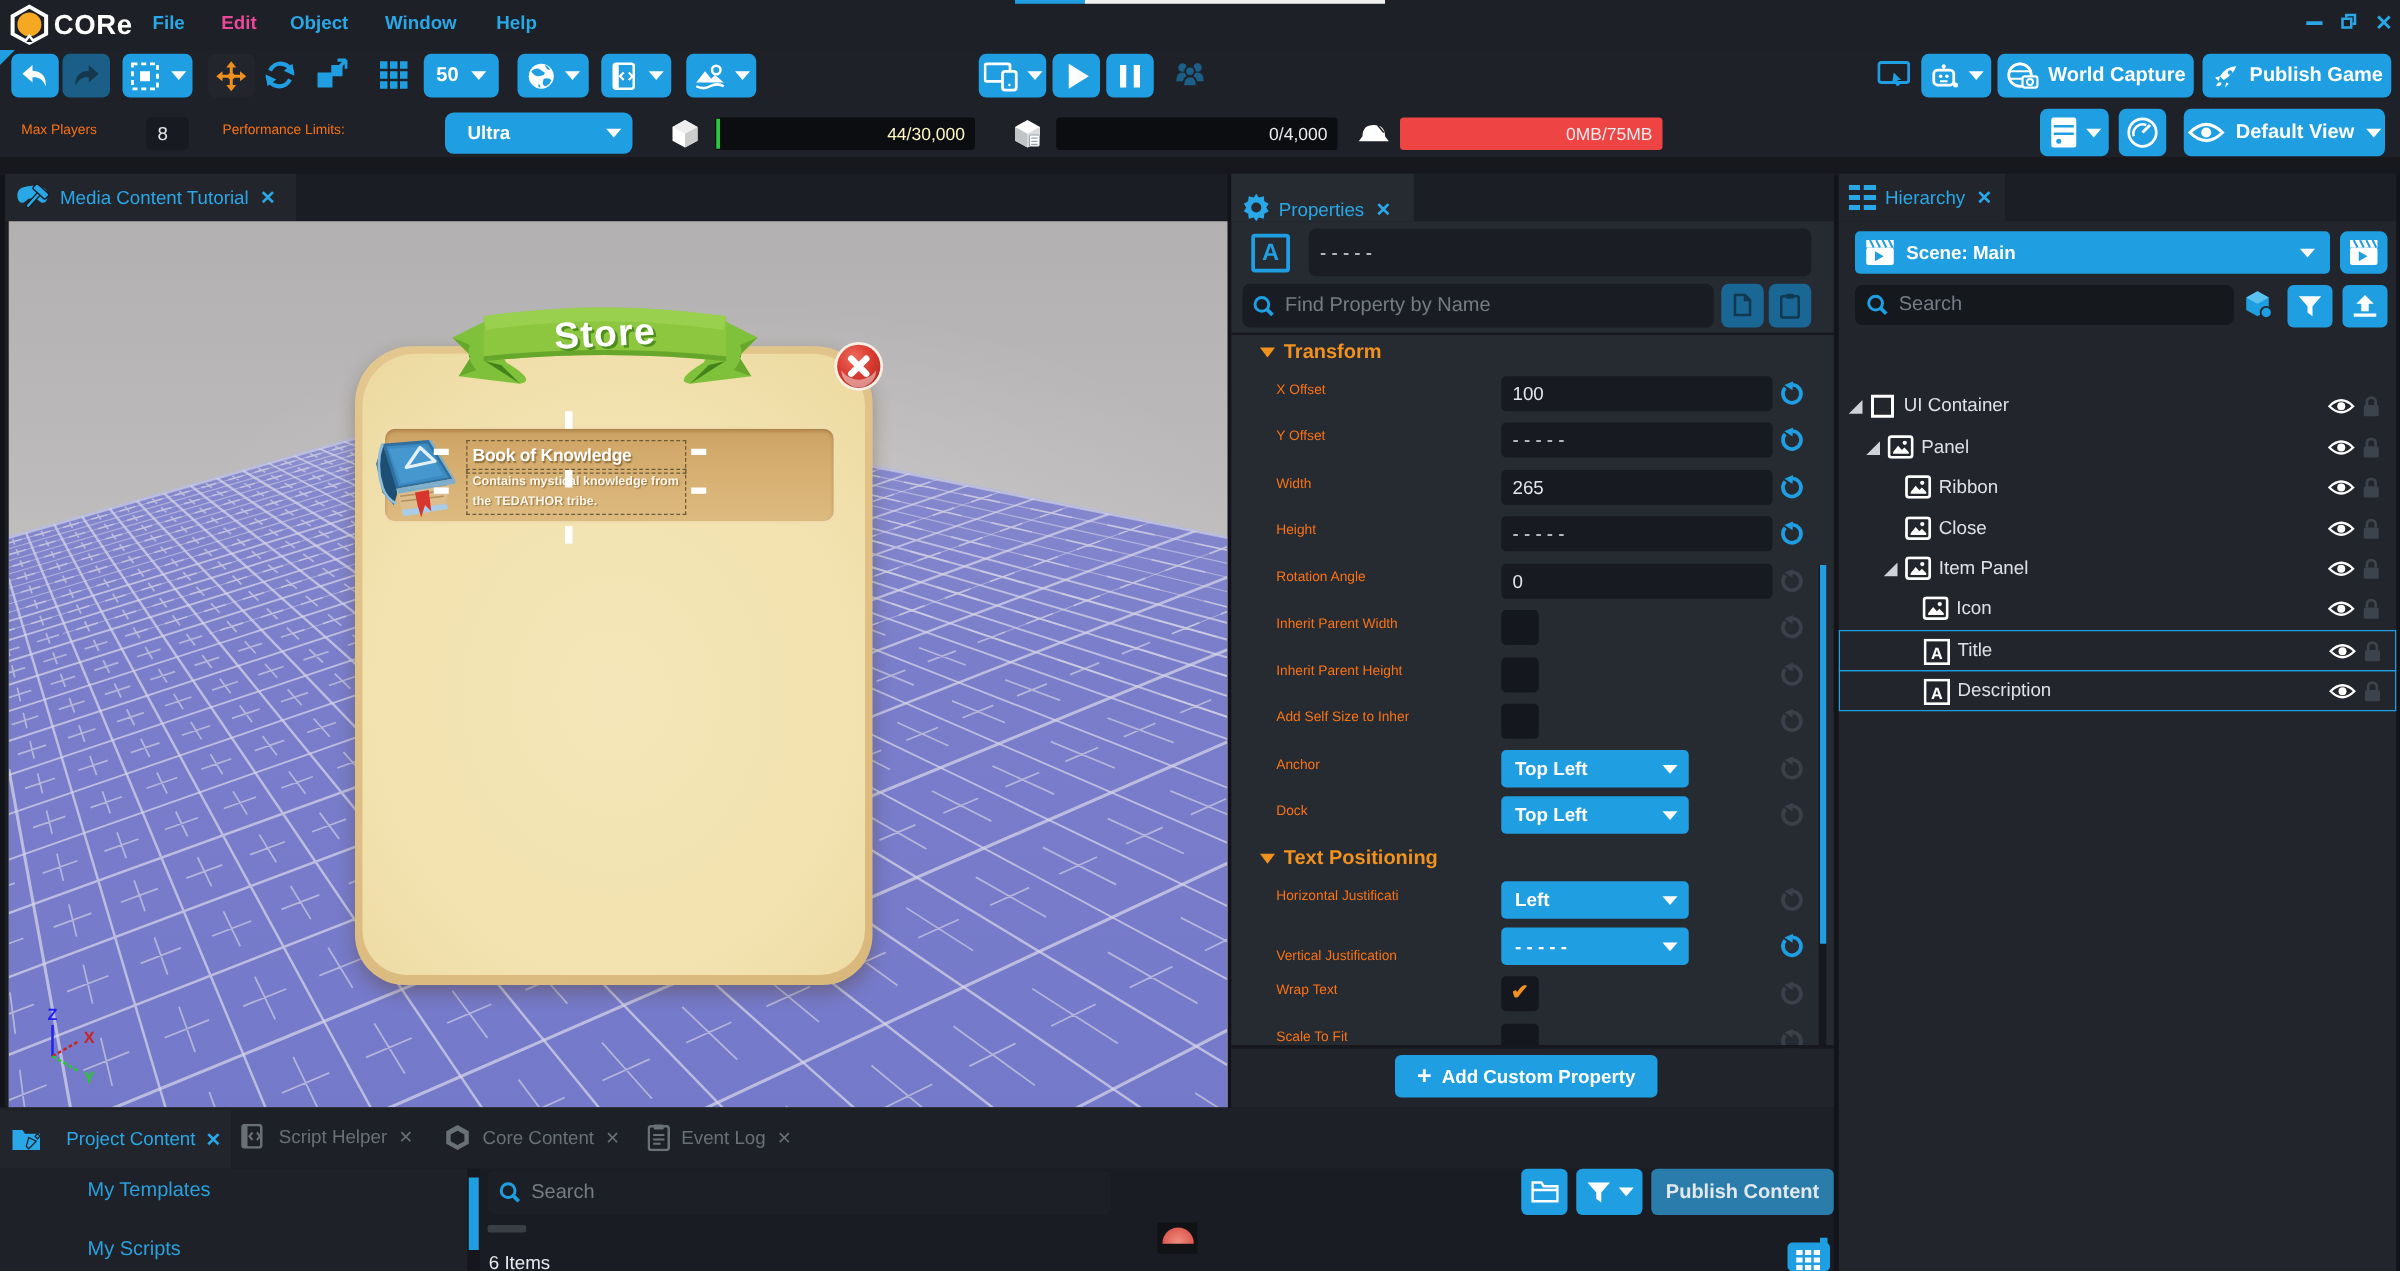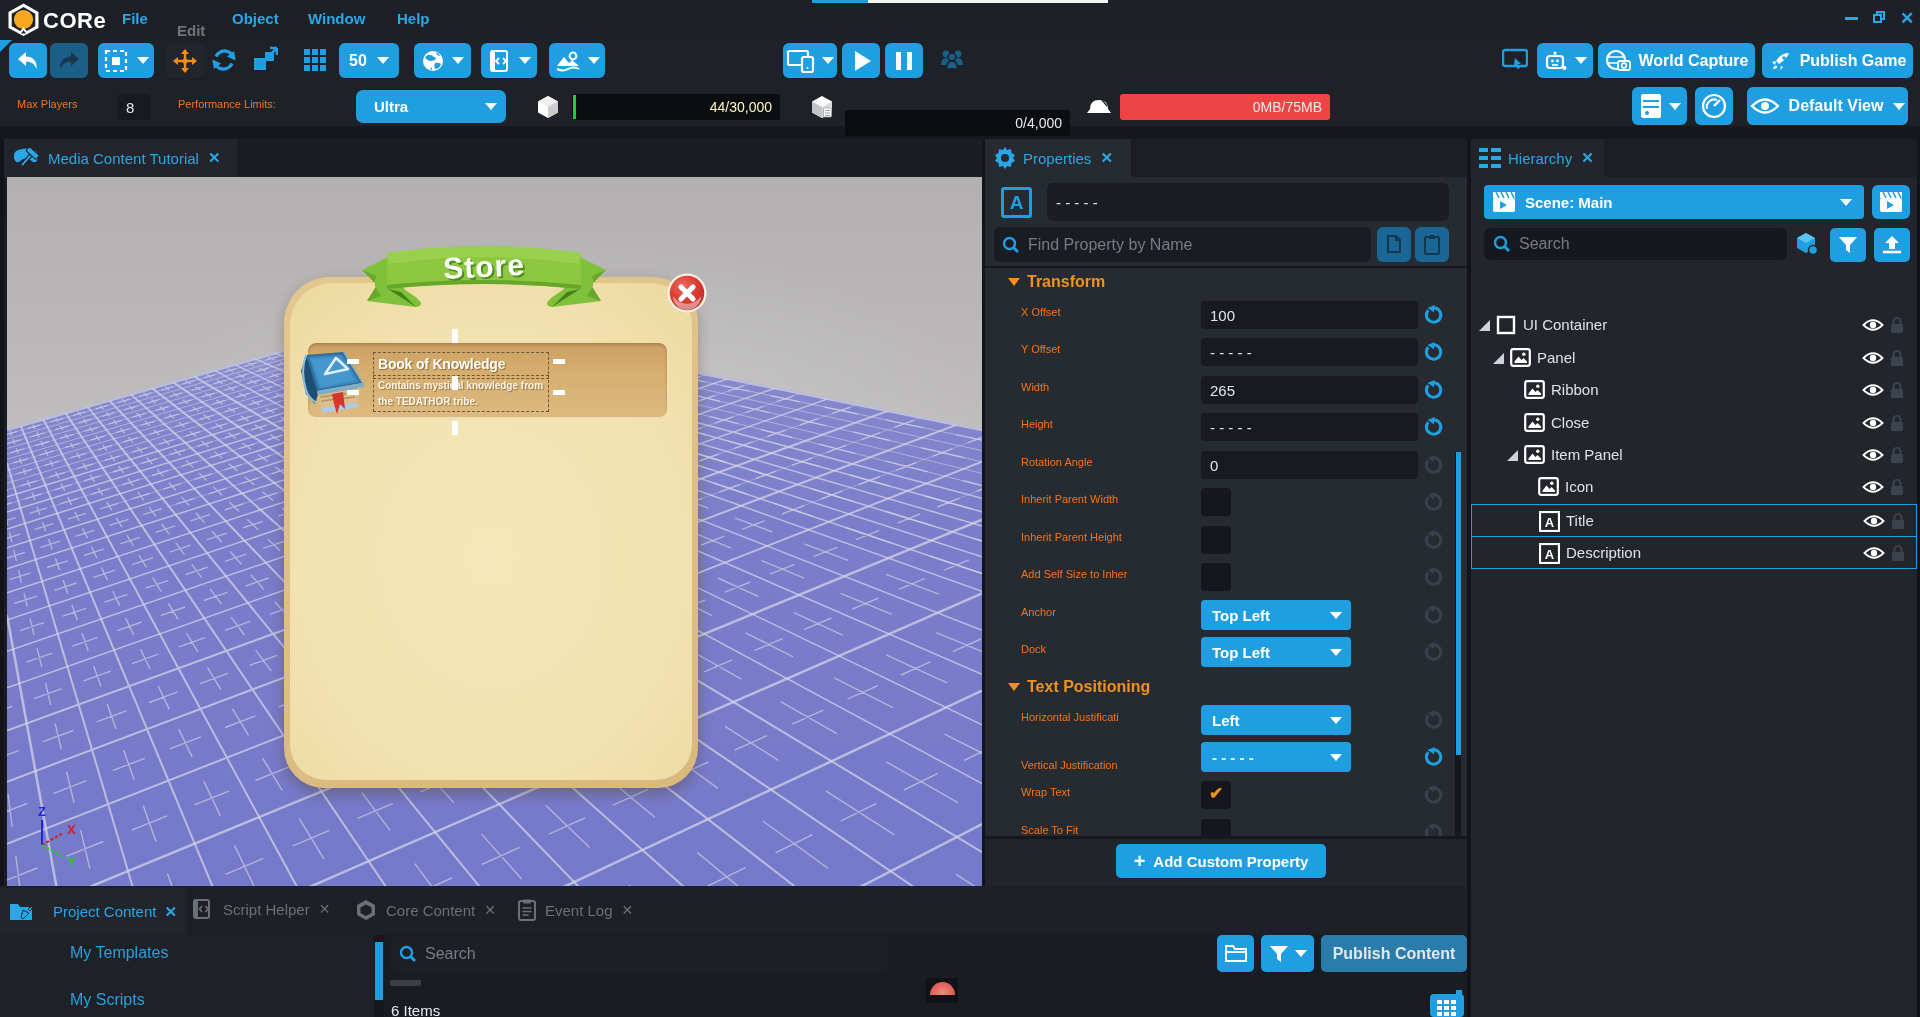--- a/index.html
+++ b/index.html
@@ -25,21 +25,21 @@
 <div class="abs" style="left:868px;top:0;width:240px;height:3px;background:#f2f2f2;"></div>
 <svg class="abs" style="left:7px;top:3px;" width="112" height="34" viewBox="0 0 112 34">
 <path d="M16.5 0.5 L31.5 9 V25 L16.5 33 L1.5 25 V9 Z" fill="#fff"></path>
 <path d="M16.5 4 L28.3 10.7 V23.3 L16.5 29.8 L4.7 23.3 V10.7 Z" fill="#1d2026"></path>
 <circle cx="16.5" cy="16.5" r="9.6" fill="#f7a823"></circle>
 <path d="M11.5 30.5 H21.5 L16.5 24 Z" fill="#fff"></path>
 <path d="M14 30.5 H19 L16.5 27.2 Z" fill="#1d2026"></path>
 <text x="36" y="24.5" font-size="22" font-weight="bold" fill="#fff" letter-spacing="0.5">CORe</text>
 </svg>
 <div class="abs" style="left:122px;top:10px;color:#2aa7e6;font-size:15px;font-weight:bold;">File</div>
-<div class="abs" style="left:177px;top:22px;color:#737373;font-size:15px;font-weight:bold;">Edit</div>
+<div class="abs" style="left:177px;top:10px;color:#ec4899;font-size:15px;font-weight:bold;">Edit</div>
 <div class="abs" style="left:232px;top:10px;color:#2aa7e6;font-size:15px;font-weight:bold;">Object</div>
 <div class="abs" style="left:308px;top:10px;color:#2aa7e6;font-size:15px;font-weight:bold;">Window</div>
 <div class="abs" style="left:397px;top:10px;color:#2aa7e6;font-size:15px;font-weight:bold;">Help</div>
 <div class="abs" style="left:1845px;top:17px;width:13px;height:3px;background:#2aa7e6;"></div>
 <div class="abs" style="left:1876px;top:11px;width:9px;height:9px;border:2px solid #2aa7e6;"></div>
 <div class="abs" style="left:1873px;top:14px;width:9px;height:9px;border:2px solid #2aa7e6;background:#1d2026;"></div>
 <div class="abs" style="left:1900px;top:8px;color:#2aa7e6;font-size:17px;font-weight:bold;">✕</div>
 <div class="abs" style="left:0;top:40px;width:1920px;height:48px;background:#1e2127;"></div>
 <div class="abs" style="left:0;top:40px;width:0;height:0;border-top:12px solid #1f9fe2;border-right:12px solid transparent;"></div>
 <div class="btn" style="left:9px;top:43px;width:38px;height:35px;background:#1f9fe2;border-radius:6px;">
@@ -201,21 +201,21 @@
       <div style="position:absolute;left:1px;top:1px;width:3px;height:24px;background:#27c93f;"></div>
       <div style="position:absolute;right:8px;top:5px;color:#fef9c3;font-size:14px;">44/30,000</div>
     </div>
 <div class="abs" style="left:810px;top:95px;"><svg width="24" height="24" viewBox="0 0 24 24">
         <path d="M12 1 L22 6.5 V17.5 L12 23 L2 17.5 V6.5 Z" fill="#fff"></path>
         <path d="M12 12 L22 6.5 V17.5 L12 23 Z" fill="#d9dbdd"></path>
         <path d="M12 12 L2 6.5 V17.5 L12 23 Z" fill="#c2c5c8"></path>
         <rect x="13.5" y="13" width="8" height="9" rx="1" fill="#fff" stroke="#9aa0a6" stroke-width="0.8"></rect>
         <path d="M15 15.5 h5 M15 18 h5 M15 20.5 h5" stroke="#9aa0a6"></path>
       </svg></div>
-<div class="abs" style="left:845px;top:94px;width:225px;height:26px;background:#0b0d11;border-radius:3px;margin-top:16px;">
+<div class="abs" style="left:845px;top:94px;width:225px;height:26px;background:#0b0d11;border-radius:3px;">
       <div style="position:absolute;right:8px;top:5px;color:#e8eaec;font-size:14px;">0/4,000</div>
     </div>
 <div class="abs" style="left:1086px;top:95px;"><svg width="26" height="24" viewBox="0 0 26 24">
         <path d="M4 14 q0-9 9-9 q9 0 9 9 l3 4 H1 Z" fill="#fff"></path>
         <path d="M16 5 l5 6" stroke="#1e2127" stroke-width="1.2"></path>
       </svg></div>
 <div class="abs" style="left:1120px;top:94px;width:210px;height:26px;background:#ef4444;border-radius:3px;">
       <div style="position:absolute;right:8px;top:5px;color:#e8eaec;font-size:14px;">0MB/75MB</div>
     </div>
 <div class="btn" style="left:1632px;top:87px;width:55px;height:38px;">
@@ -338,21 +338,21 @@
           </defs>
 <circle cx="21" cy="21" r="19.5" fill="#f6f1e4"></circle>
 <circle cx="21" cy="21" r="17.3" fill="url(#cbg)"></circle>
 <path d="M7 24 a14 14 0 0 0 28 0 a16.5 16.5 0 0 1 -28 0" fill="#ffffff" opacity="0.45"></path>
 <path d="M15 15 L27 27 M27 15 L15 27" stroke="#fff" stroke-width="5.2" stroke-linecap="round"></path>
 </svg>
 </div>
 </div>
 <div class="abs" style="left:985px;top:139px;width:482px;height:747px;background:#262a31;">
 <div class="abs" style="left:0;top:0;width:482px;height:38px;background:#1b1e24;"></div>
-<div class="abs" style="left:0;top:0;width:146px;height:38px;background:#262a31;display:flex;align-items:center;">
+<div class="abs" style="left:0;top:0;width:146px;height:38px;background:#262a31;display:flex;align-items:flex-end;">
 <svg width="22" height="22" viewBox="0 0 22 22" style="margin-left:9px;">
           <path d="M11 0 L13 3 L17 2 L17.5 6 L21 8 L19 11 L21 14 L17.5 16 L17 20 L13 19 L11 22 L9 19 L5 20 L4.5 16 L1 14 L3 11 L1 8 L4.5 6 L5 2 L9 3 Z" fill="#2aa7e6"></path>
           <circle cx="11" cy="11" r="4" fill="#262a31"></circle>
         </svg>
 <span class="tabtxt" style="margin-left:7px;">Properties</span>
         <span class="x" style="margin-left:9px;">✕</span>
 </div>
 <div class="abs" style="left:16px;top:48px;width:31px;height:31px;border:3px solid #1f9fe2;border-radius:3px;color:#1f9fe2;font-weight:bold;font-size:19px;display:flex;align-items:center;justify-content:center;">A</div>
 <div class="inp" style="left:62px;top:44px;width:402px;height:38px;border-radius:6px;background:#1a1d24;">- - - - -</div>
 <div class="inp" style="left:9px;top:88px;width:377px;height:35px;border-radius:6px;background:#191c23;color:#767c85;font-size:16px;padding-left:0;">

